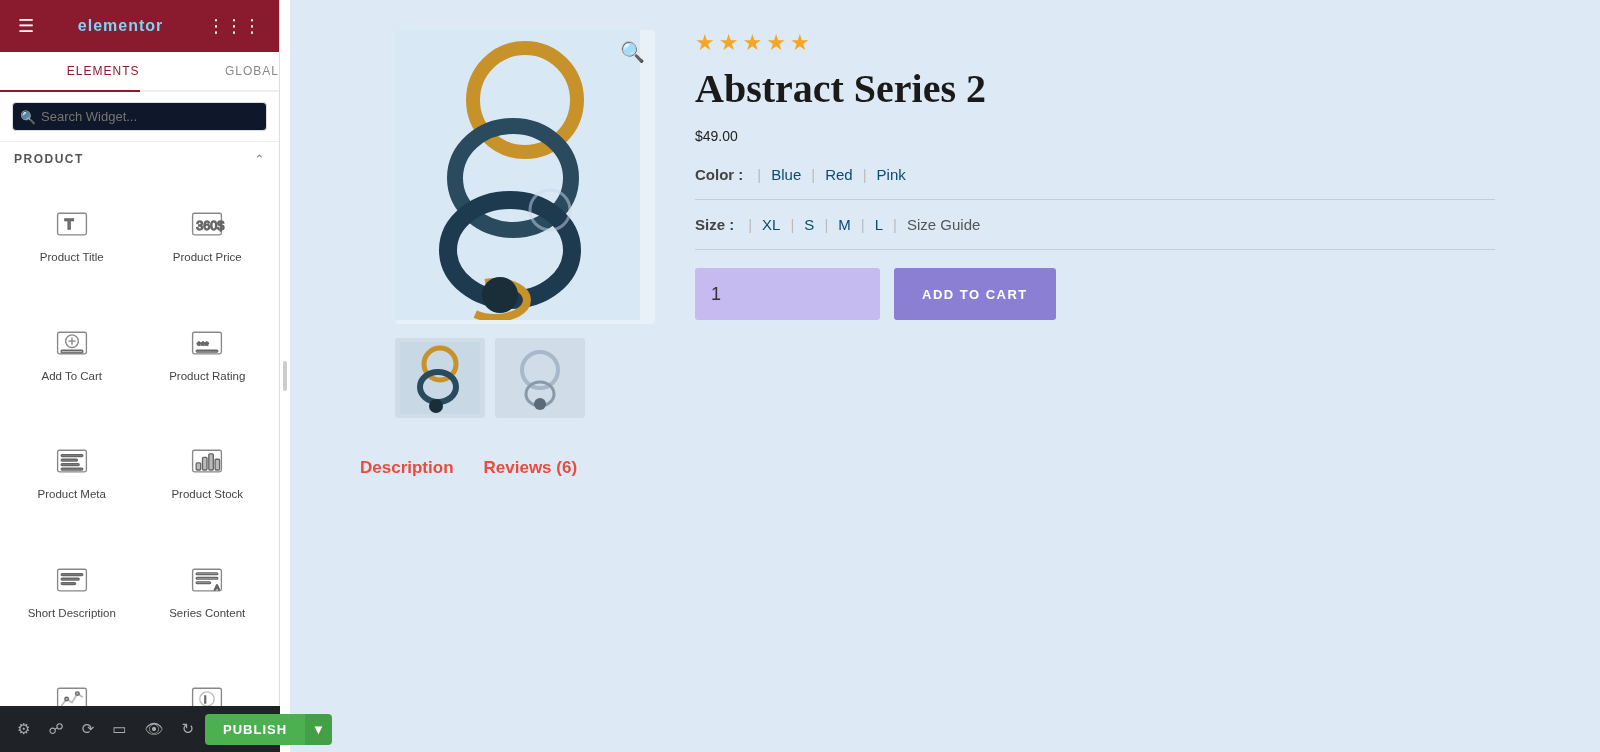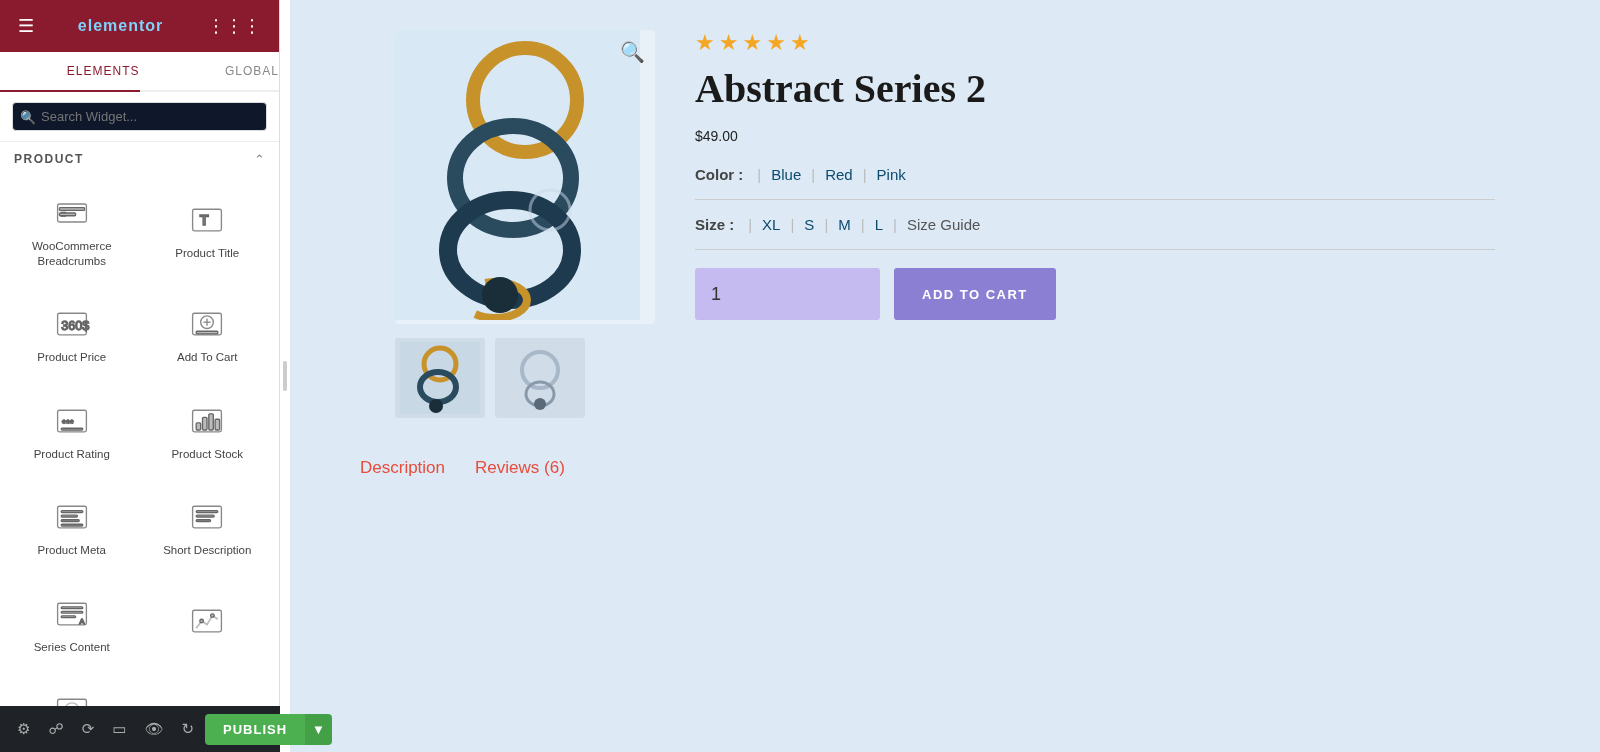--- a/index.html
+++ b/index.html
@@ -385,21 +385,21 @@
 
     .description-tabs {
       margin-top: 30px;
       display: flex;
       gap: 30px;
     }
 
     .desc-tab {
       font-size: 17px;
       color: #e74c3c;
-      font-weight: 400;
+      font-weight: 700;
       cursor: pointer;
       border-bottom: 2px solid transparent;
       padding-bottom: 4px;
     }
 
     
     .main-product-svg { width: 245px; height: 290px; }
   </style>
 </head>
 <body>
@@ -424,31 +424,20 @@
     </div>
   </div>
 
   <div class="section-header">
     <span class="section-title">PRODUCT</span>
     <span class="section-toggle">⌃</span>
   </div>
 
   <div class="widget-grid">
 
-    <div class="widget-item">
-      <div class="widget-icon">
-        <svg viewBox="0 0 40 32">
-          <rect x="4" y="6" width="32" height="20" rx="2" stroke="#888" stroke-width="1.5" fill="none"></rect>
-          <text x="8" y="20" font-size="9" fill="#888" font-family="Arial">≡</text>
-          <rect x="6" y="10" width="28" height="3" rx="1" fill="#bbb"></rect>
-          <rect x="6" y="16" width="18" height="3" rx="1" fill="#bbb"></rect>
-        </svg>
-      </div>
-      <span class="widget-label">WooCommerce Breadcrumbs</span>
-    </div>
 
     <div class="widget-item">
       <div class="widget-icon">
         <svg viewBox="0 0 40 32">
           <rect x="4" y="4" width="32" height="24" rx="2" stroke="#888" stroke-width="1.5" fill="none"></rect>
           <text x="12" y="22" font-size="16" fill="#888" font-family="Arial" font-weight="bold">T</text>
         </svg>
       </div>
       <span class="widget-label">Product Title</span>
     </div>
@@ -485,40 +474,40 @@
           <rect x="8" y="24" width="24" height="2" rx="1" fill="#ddd"></rect>
         </svg>
       </div>
       <span class="widget-label">Product Rating</span>
     </div>
 
     <div class="widget-item">
       <div class="widget-icon">
         <svg viewBox="0 0 40 32">
           <rect x="4" y="4" width="32" height="24" rx="2" stroke="#888" stroke-width="1.5" fill="none"></rect>
+          <rect x="8" y="9" width="24" height="2" rx="1" fill="#bbb"></rect>
+          <rect x="8" y="14" width="18" height="2" rx="1" fill="#bbb"></rect>
+          <rect x="8" y="19" width="20" height="2" rx="1" fill="#bbb"></rect>
+          <rect x="8" y="24" width="24" height="2" rx="1" fill="#bbb"></rect>
+        </svg>
+      </div>
+      <span class="widget-label">Product Meta</span>
+    </div>
+
+    <div class="widget-item">
+      <div class="widget-icon">
+        <svg viewBox="0 0 40 32">
+          <rect x="4" y="4" width="32" height="24" rx="2" stroke="#888" stroke-width="1.5" fill="none"></rect>
           <rect x="8" y="18" width="5" height="8" rx="1" fill="#bbb"></rect>
           <rect x="15" y="12" width="5" height="14" rx="1" fill="#bbb"></rect>
           <rect x="22" y="8" width="5" height="18" rx="1" fill="#bbb"></rect>
           <rect x="29" y="14" width="5" height="12" rx="1" fill="#bbb"></rect>
         </svg>
       </div>
       <span class="widget-label">Product Stock</span>
-    </div>
-
-    <div class="widget-item">
-      <div class="widget-icon">
-        <svg viewBox="0 0 40 32">
-          <rect x="4" y="4" width="32" height="24" rx="2" stroke="#888" stroke-width="1.5" fill="none"></rect>
-          <rect x="8" y="9" width="24" height="2" rx="1" fill="#bbb"></rect>
-          <rect x="8" y="14" width="18" height="2" rx="1" fill="#bbb"></rect>
-          <rect x="8" y="19" width="20" height="2" rx="1" fill="#bbb"></rect>
-          <rect x="8" y="24" width="24" height="2" rx="1" fill="#bbb"></rect>
-        </svg>
-      </div>
-      <span class="widget-label">Product Meta</span>
     </div>
 
     <div class="widget-item">
       <div class="widget-icon">
         <svg viewBox="0 0 40 32">
           <rect x="4" y="4" width="32" height="24" rx="2" stroke="#888" stroke-width="1.5" fill="none"></rect>
           <rect x="8" y="9" width="24" height="2" rx="1" fill="#bbb"></rect>
           <rect x="8" y="14" width="20" height="2" rx="1" fill="#bbb"></rect>
           <rect x="8" y="19" width="16" height="2" rx="1" fill="#bbb"></rect>
         </svg>

